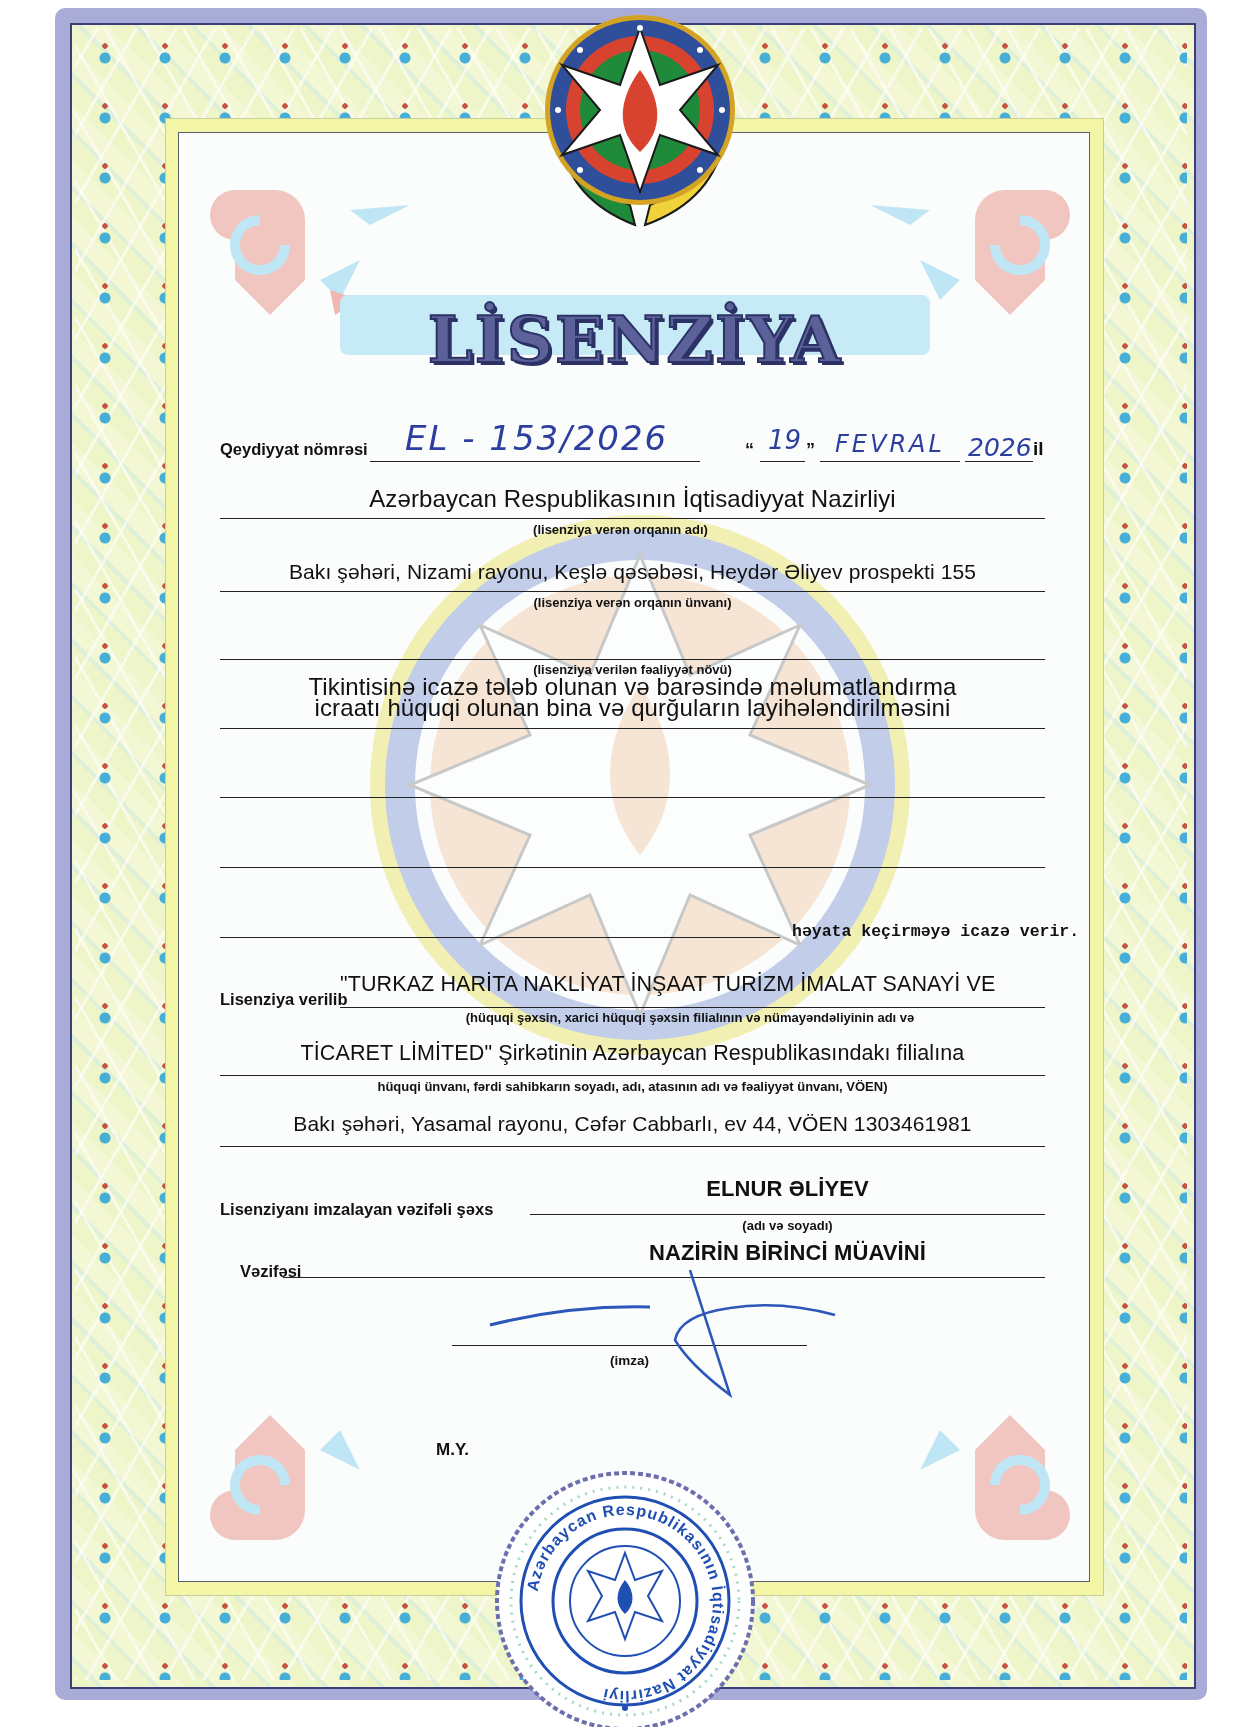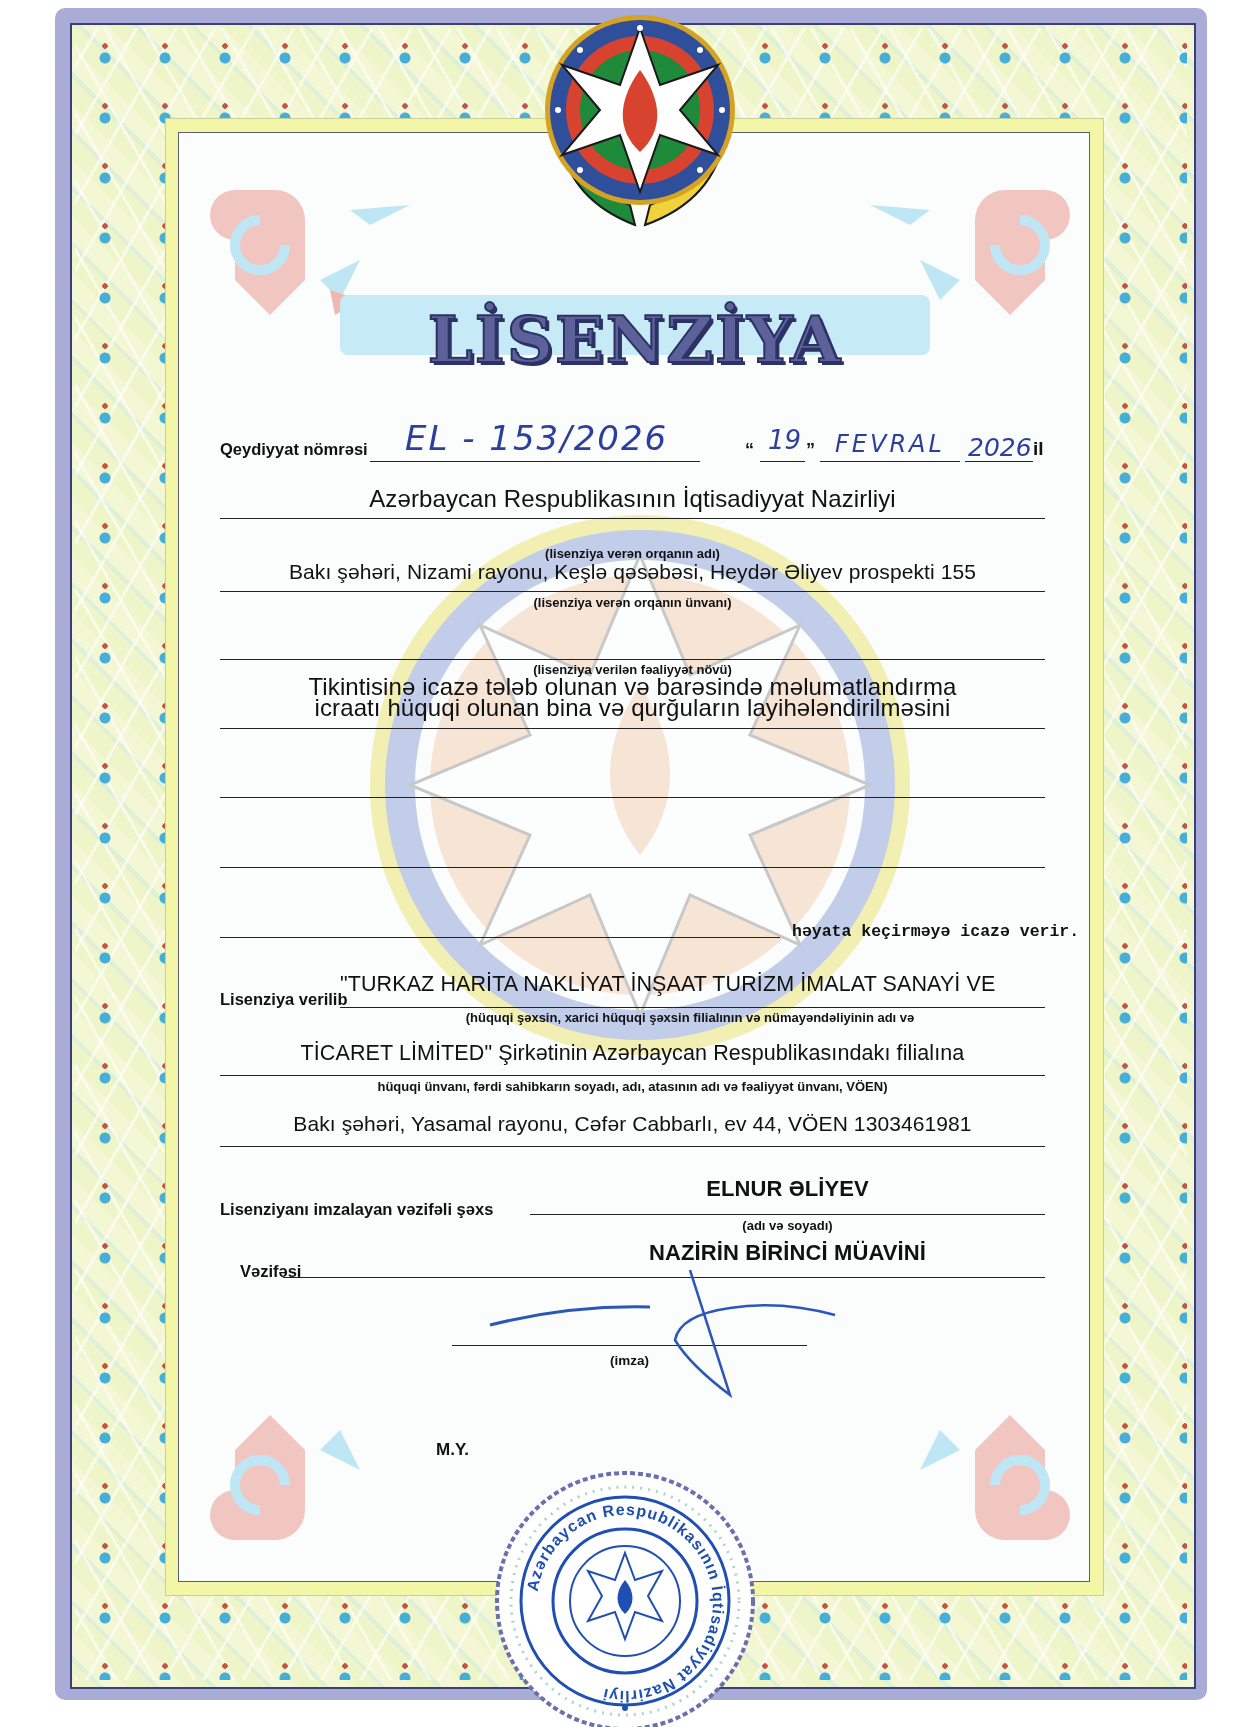--- a/index.html
+++ b/index.html
@@ -103,21 +103,21 @@
 <div class="abs hand" style="left:768px;top:425px;font-size:26px;">19</div>
 <div class="abs label" style="left:806px;top:440px;font-size:18px;">”</div>
 <div class="abs line" style="left:820px;top:461px;width:140px;"></div>
 <div class="abs hand" style="left:835px;top:430px;font-size:24px;letter-spacing:3px;">FEVRAL</div>
 <div class="abs line" style="left:965px;top:461px;width:68px;"></div>
 <div class="abs hand" style="left:968px;top:433px;font-size:25px;">2026</div>
 <div class="abs label" style="left:1033px;top:438px;font-size:19px;">il</div>
 
 <div class="abs value" style="left:220px;top:485px;width:825px;font-size:24px;">Azərbaycan Respublikasının İqtisadiyyat Nazirliyi</div>
 <div class="abs line" style="left:220px;top:518px;width:825px;"></div>
-<div class="abs caption" style="left:220px;top:522px;width:825px;margin-top:24px;">(lisenziya verən orqanın adı)</div>
+<div class="abs caption" style="left:208px;top:522px;width:825px;">(lisenziya verən orqanın adı)</div>
 
 <div class="abs value" style="left:220px;top:560px;width:825px;font-size:21px;">Bakı şəhəri, Nizami rayonu, Keşlə qəsəbəsi, Heydər Əliyev prospekti 155</div>
 <div class="abs line" style="left:220px;top:591px;width:825px;"></div>
 <div class="abs caption" style="left:220px;top:595px;width:825px;">(lisenziya verən orqanın ünvanı)</div>
 
 <div class="abs value" style="left:220px;top:625px;width:825px;font-size:24px;margin-top:48px;">Tikintisinə icazə tələb olunan və barəsində məlumatlandırma</div>
 <div class="abs line" style="left:220px;top:659px;width:825px;"></div>
 <div class="abs caption" style="left:220px;top:662px;width:825px;">(lisenziya verilən fəaliyyət növü)</div>
 <div class="abs value" style="left:220px;top:694px;width:825px;font-size:24px;">icraatı hüquqi olunan bina və qurğuların layihələndirilməsini</div>
 <div class="abs line" style="left:220px;top:728px;width:825px;"></div>

